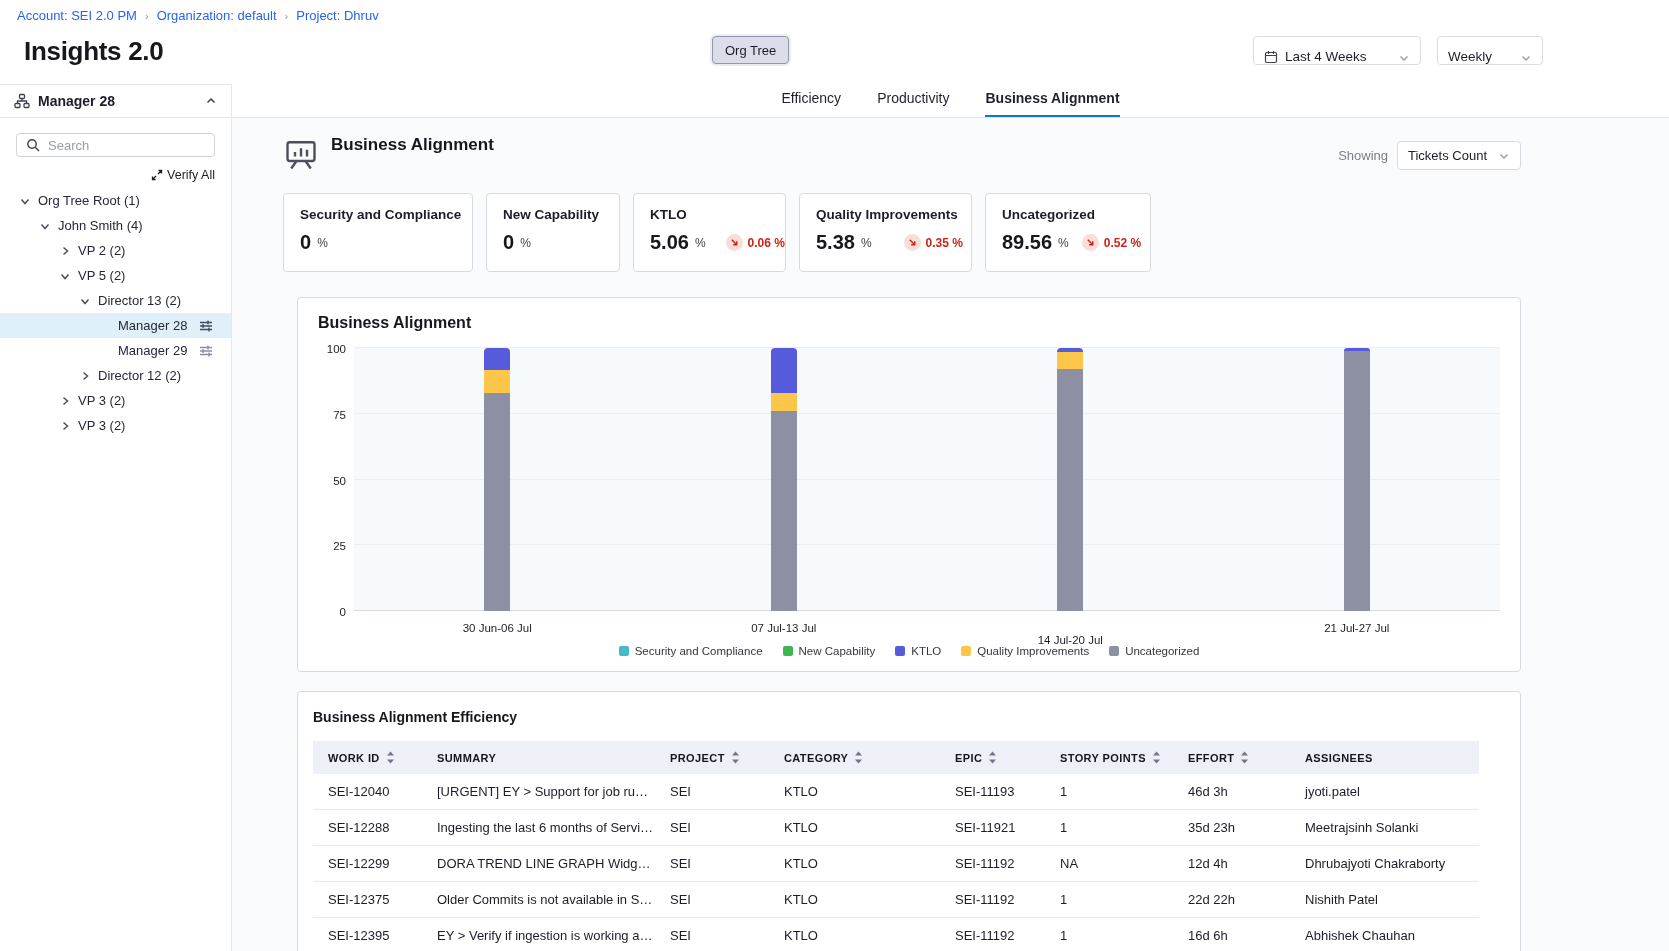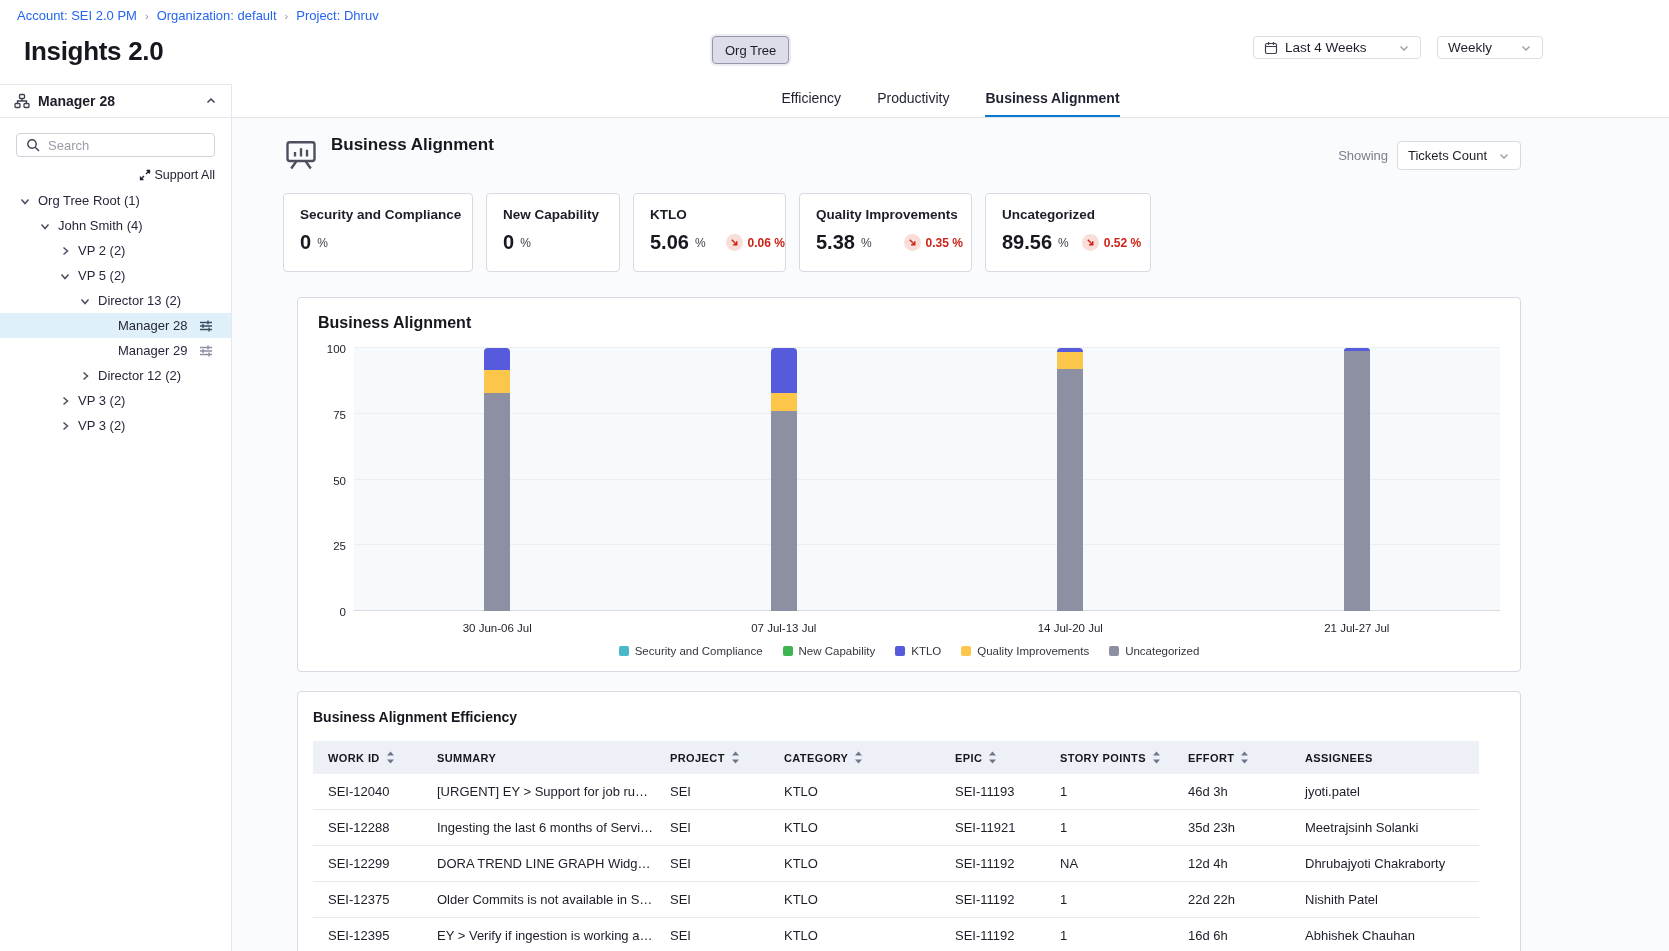--- a/index.html
+++ b/index.html
@@ -8,22 +8,22 @@
 
   
   .top-header { position:absolute; left:0; top:0; width:1669px; height:84px; background:#fff; }
   .breadcrumb { position:absolute; left:17px; top:8px; font-size:13px; display:flex; align-items:center; gap:8px; }
   .breadcrumb a { color:#2565f0; text-decoration:none; cursor:pointer; }
   .crumb-sep { color:#8f92a3; font-size:11px; }
   .page-title { position:absolute; left:24px; top:36px; font-size:26px; font-weight:700; letter-spacing:-0.3px; color:#16171f; }
   .orgtree-btn { position:absolute; left:712px; top:36px; height:28px; padding:0 12px; font-size:13px;
     background:#dcdde8; border:1px solid #9496ac; border-radius:4px; color:#1c1d28; cursor:pointer;
     display:flex; align-items:center; box-shadow:0 0 0 2px #ecedf3; }
-  .select-ctl { position:absolute; top:36px; height:23px; background:#fff; border:1px solid #dcdde4; border-radius:4px;
-    display:flex; align-items:center; gap:7px; padding:0 10px; font-size:13.5px; cursor:pointer; color:#1c1d28; }
+  .select-ctl { position:absolute; top:36px; height:29px; background:#fff; border:1px solid #dcdde4; border-radius:4px;
+    display:flex; align-items:flex-end; gap:7px; padding:0 10px; font-size:13.5px; cursor:pointer; color:#1c1d28; }
   .select-ctl .chev { margin-left:auto; color:#9a9cab; display:flex; }
   .ctl-range { left:1253px; width:168px; }
   .ctl-gran  { left:1437px; width:106px; }
   .cal-icon { color:#3d3f4e; display:flex; }
 
   
   .sidebar { position:absolute; left:0; top:84px; width:232px; height:867px; background:#fff;
     border-top:1px solid #e6e7ec; border-right:1px solid #e6e7ec; }
   .sidebar-head { height:33px; border-bottom:1px solid #e6e7ec; display:flex; align-items:center; padding:0 14px; gap:8px; }
   .sidebar-head .st { font-size:14px; font-weight:700; color:#1c1d28; }
@@ -174,21 +174,21 @@
         <circle cx="6" cy="6" r="4.2"></circle>
         <path d="M9.2 9.2L13 13"></path>
       </svg>
     <input type="text" placeholder="Search" style="">
   </div>
   <div class="expand-row">
     <span class="expand-link">
       <svg width="12" height="12" viewBox="0 0 12 12" fill="none" stroke="currentColor" stroke-width="1.3">
           <path d="M7.5 1.5h3v3M10.5 1.5L7 5M4.5 10.5h-3v-3M1.5 10.5L5 7"></path>
         </svg>
-      <span>Support All</span>
+      <span>Verify All</span>
     </span>
   </div>
 
   <div class="tree">
     <div class="tree-item lvl0">
       <span class="chevbox down">
           <svg width="12" height="12" viewBox="0 0 12 12" fill="none" stroke="currentColor" stroke-width="1.5">
             <path d="M4.5 2.5L8.5 6l-4 3.5"></path>
           </svg>
         </span>
@@ -396,21 +396,21 @@
           <div class="seg seg-top" style="height: 1.5%; background: rgb(86, 91, 219);"></div>
         </div>
         <div class="bar" style="left: 87.5%;">
           <div class="seg" style="height: 98.8%; background: rgb(141, 144, 163);"></div>
           <div class="seg seg-top" style="height: 1.2%; background: rgb(86, 91, 219);"></div>
         </div>
       </div>
     <div class="x-axis">
         <div class="xtick" style="left: 12.5%;">30 Jun-06 Jul</div>
         <div class="xtick" style="left: 37.5%;">07 Jul-13 Jul</div>
-        <div class="xtick" style="left: 62.5%;">14 Jul-20 Jul</div>
+        <div class="xtick" style="left: 62.5%; margin-top: 12px;">14 Jul-20 Jul</div>
         <div class="xtick" style="left: 87.5%;">21 Jul-27 Jul</div>
       </div>
     <div class="legend">
         <div class="legend-item">
           <span class="legend-chip" style="background: rgb(73, 184, 200);"></span>
           <span>Security and Compliance</span>
         </div>
         <div class="legend-item">
           <span class="legend-chip" style="background: rgb(63, 180, 82);"></span>
           <span>New Capability</span>

